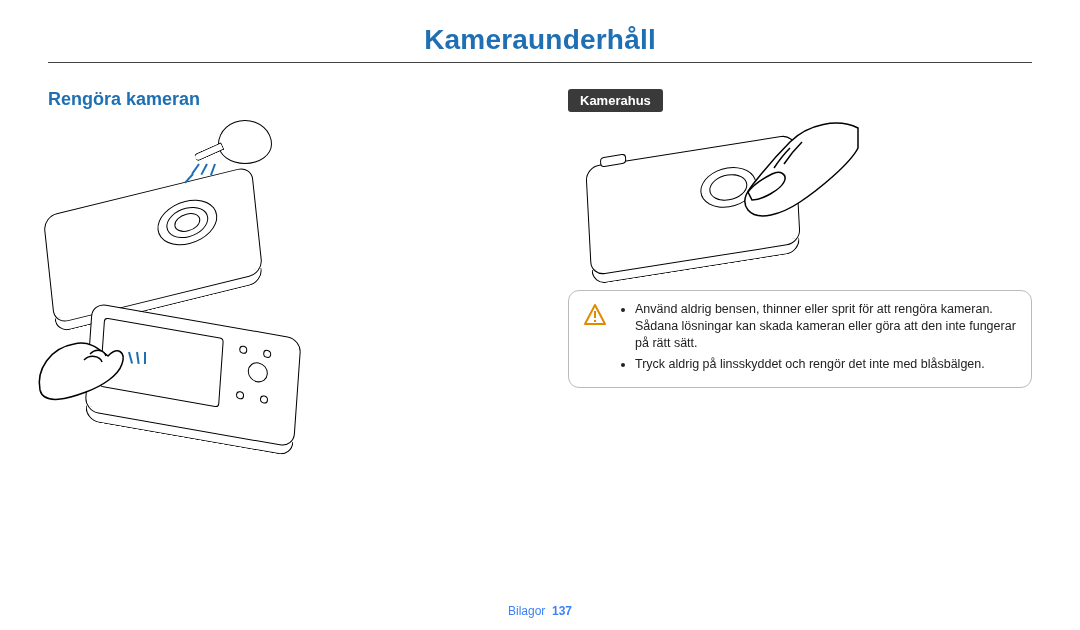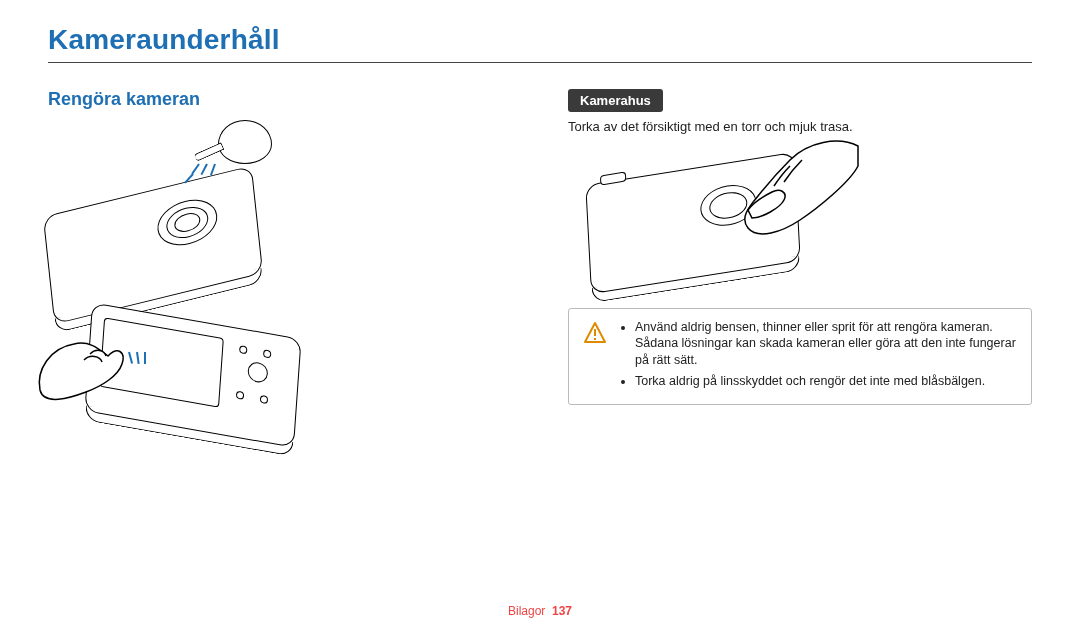--- a/index.html
+++ b/index.html
@@ -26,35 +26,35 @@
     border: 1.5px solid #000; border-top: none; border-radius: 0 0 14px 14px;
   }
   .lens-ring { position: absolute; border: 1.5px solid #000; border-radius: 50%; background: #fff; }
   .blower { position: absolute; }
   .blower .bulb { width: 54px; height: 44px; border: 1.5px solid #000; border-radius: 50% 50% 50% 50% / 55% 55% 45% 45%; background: #fff; }
   .blower .nozzle { width: 30px; height: 8px; border: 1.5px solid #000; border-left: none; background: #fff; transform: rotate(-24deg); margin-top: -16px; margin-left: -24px; border-radius: 4px 0 0 4px; }
   .spray span { position: absolute; width: 2px; height: 12px; background: #1e6fb3; transform-origin: top center; }
 
   .hand-path { stroke: #000; stroke-width: 1.5; fill: #fff; }
 
-  .warning-box { border: 1px solid #bbb; border-radius: 3px; padding: 10px 12px 10px 14px; display: flex; gap: 12px; align-items: flex-start; max-width: 480px; }
+  .warning-box { border: 1px solid #bbb; border-radius: 11px; padding: 10px 12px 10px 14px; display: flex; gap: 12px; align-items: flex-start; max-width: 480px; }
   .warn-icon { flex: 0 0 auto; margin-top: 2px; }
   .warn-list { list-style: disc; padding-left: 16px; font-size: 12.5px; line-height: 1.35; }
   .warn-list li { margin-bottom: 4px; }
 
-  .footer { position: absolute; left: 0; right: 0; bottom: 12px; text-align: center; font-size: 12px; color: #ef4444; }
+  .footer { position: absolute; left: 0; right: 0; bottom: 12px; text-align: center; font-size: 12px; color: #3b82f6; }
   .footer .pg { font-weight: 700; }
 
   .blue { color: #1e6fb3; }
 </style>
 </head>
 <body>
 
 <div class="page">
-  <h1 class="title blue" style="color: rgb(30, 111, 179);">Kameraunderhåll</h1>
+  <h1 class="title blue" style="color: rgb(30, 111, 179); text-align: center;">Kameraunderhåll</h1>
   <hr class="title-rule">
 
   <div class="columns">
 
     <div class="col">
       <h2 class="section-heading blue" style="color: rgb(30, 111, 179);">Rengöra kameran</h2>
 
       <div class="illus-area-left">
 
         <div class="camera-iso" style="top:70px; left:0;">
@@ -93,21 +93,20 @@
         <div class="spray" style="position:absolute; top:232px; left:80px;">
           <span style="left: 0px; transform: rotate(-15deg); background: rgb(30, 111, 179);"></span>
           <span style="left: 8px; transform: rotate(-8deg); background: rgb(30, 111, 179);"></span>
           <span style="left: 16px; transform: rotate(0deg); background: rgb(30, 111, 179);"></span>
         </div>
       </div>
     </div>
 
     <div class="col">
       <div class="pill">Kamerahus</div>
-      <p class="body-text">Torka av det försiktigt med en torr och mjuk trasa.</p>
 
       <div class="illus-area-right">
         <div class="camera-iso" style="top:26px; left:0; transform: skewY(-6deg) rotate(-3deg);">
           <span class="lens-ring" style="width:56px;height:40px;left:112px;top:22px;"></span>
           <span class="lens-ring" style="width:38px;height:26px;left:121px;top:29px;"></span>
           <span style="position:absolute; left:14px; top:-8px; width:26px; height:10px; border:1.5px solid #000; border-radius:4px; background:#fff;"></span>
         </div>
 
         <svg width="150" height="120" style="position:absolute; top:-6px; left:130px;">
           <path class="hand-path" d="M140,10 C120,0 90,6 72,24 C58,38 48,50 40,60 C30,72 22,82 30,92 C40,104 64,96 82,84 C100,72 132,46 140,30 Z"></path>
@@ -118,21 +117,21 @@
       </div>
 
       <div class="warning-box">
         <svg class="warn-icon" width="24" height="24" viewBox="0 0 24 24">
           <path d="M12 2 L22 21 L2 21 Z" fill="none" stroke="#e08a00" stroke-width="2" stroke-linejoin="round"></path>
           <rect x="11" y="8" width="2" height="7" fill="#e08a00"></rect>
           <rect x="11" y="17" width="2" height="2" fill="#e08a00"></rect>
         </svg>
         <ul class="warn-list">
           <li>Använd aldrig bensen, thinner eller sprit för att rengöra kameran. Sådana lösningar kan skada kameran eller göra att den inte fungerar på rätt sätt.</li>
-          <li>Torka aldrig på linsskyddet och rengör det inte med blåsbälgen.</li>
+          <li>Tryck aldrig på linsskyddet och rengör det inte med blåsbälgen.</li>
         </ul>
       </div>
     </div>
 
   </div>
 
   <div class="footer">
     <span>Bilagor</span>&nbsp;&nbsp;<span class="pg">137</span>
   </div>
 </div>

